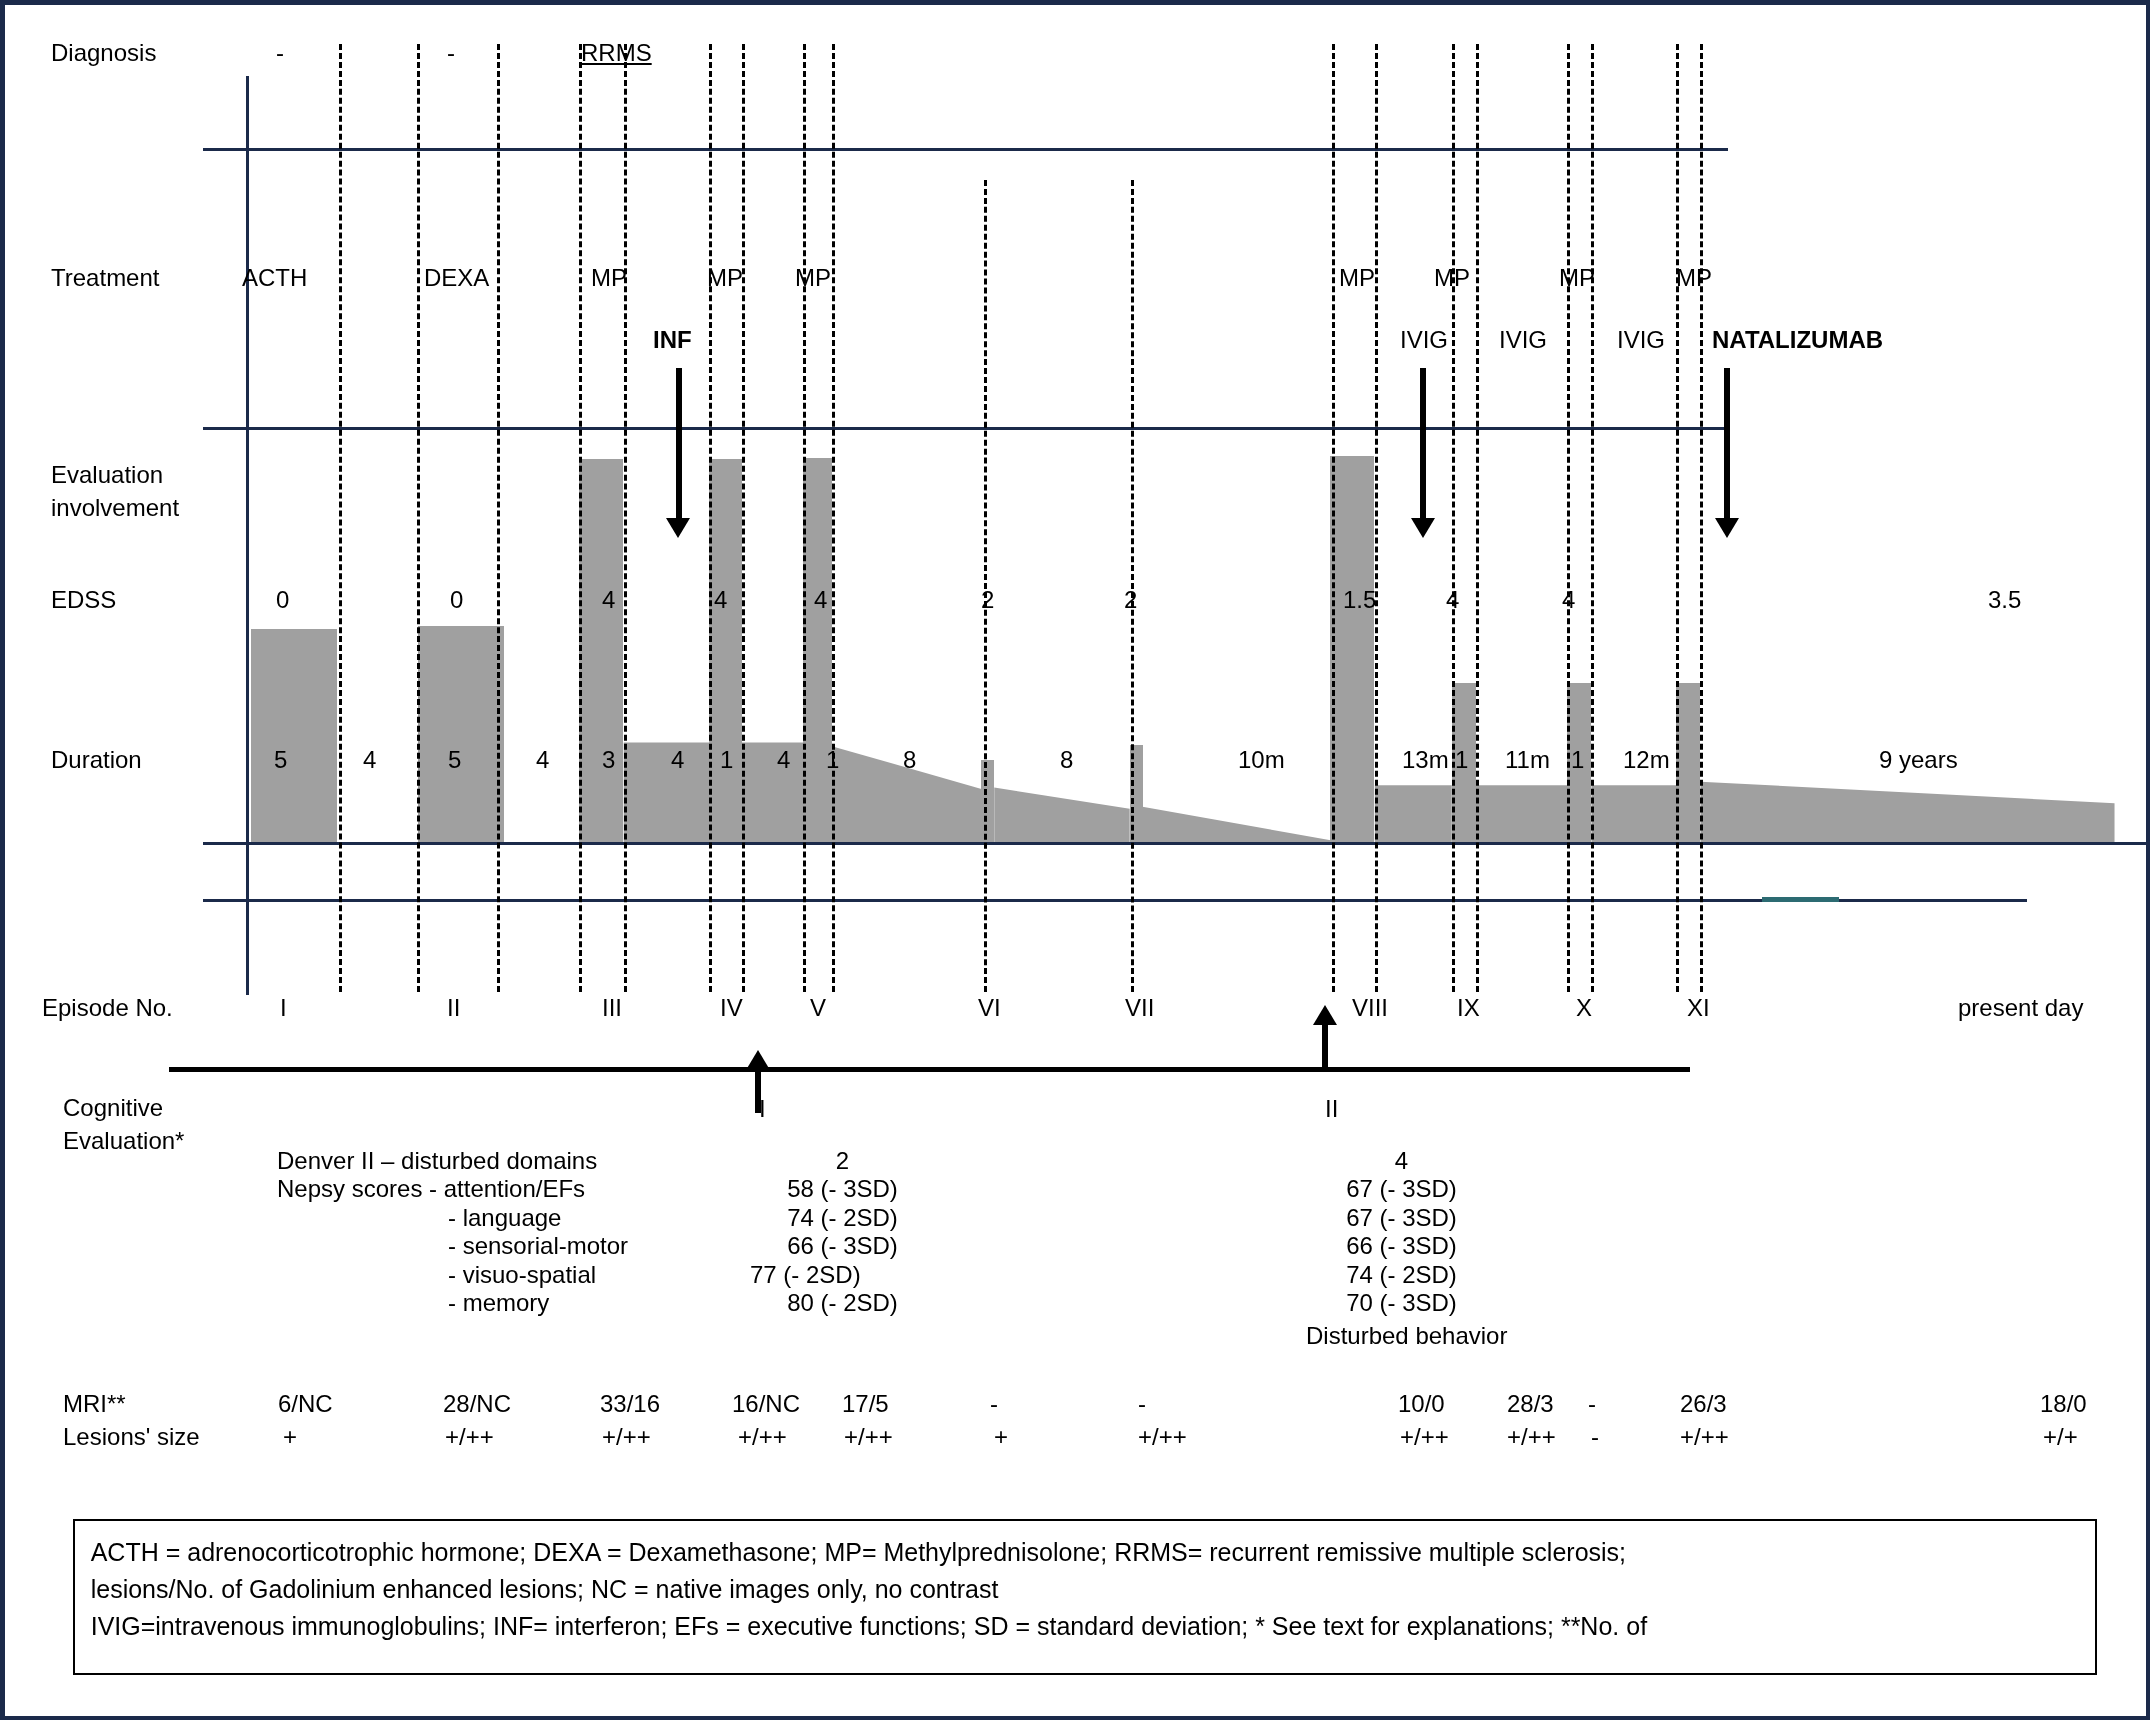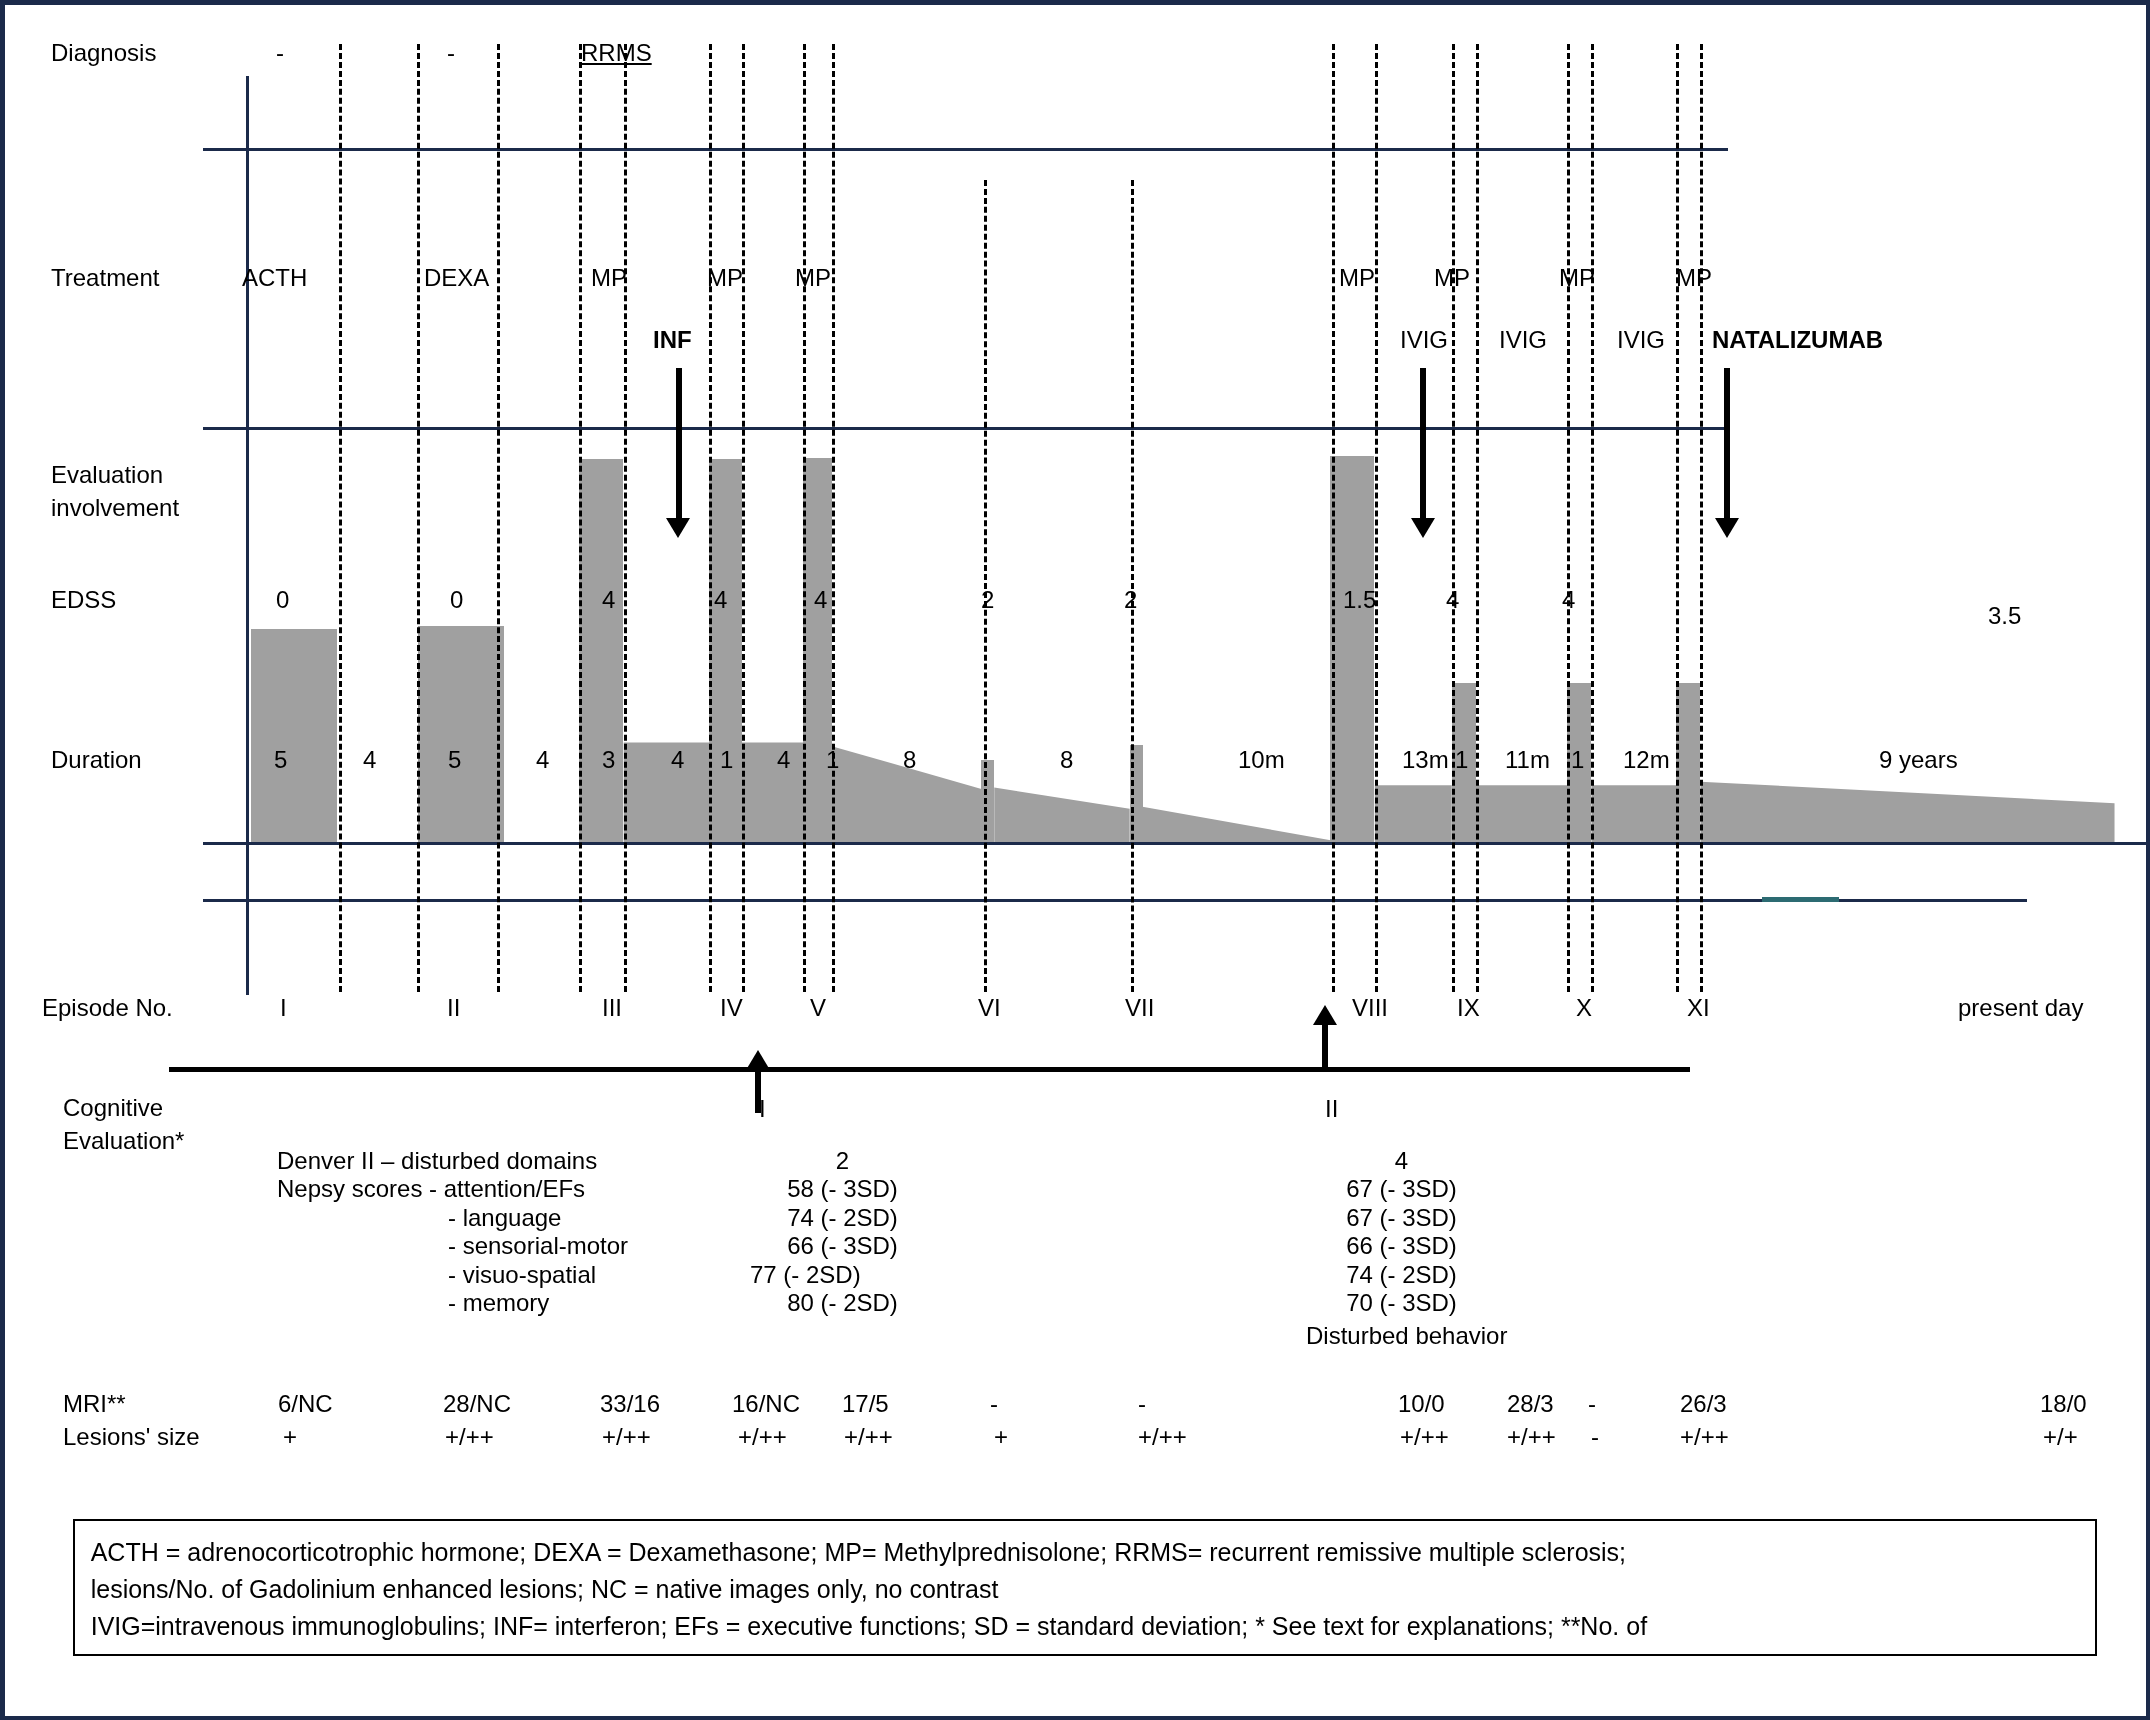--- a/index.html
+++ b/index.html
@@ -194,21 +194,21 @@
       <div class="abs lbl" style="left: 271px; top: 581px;">0</div>
       <div class="abs lbl" style="left: 445px; top: 581px;">0</div>
       <div class="abs lbl" style="left: 597px; top: 581px;">4</div>
       <div class="abs lbl" style="left: 709px; top: 581px;">4</div>
       <div class="abs lbl" style="left: 809px; top: 581px;">4</div>
       <div class="abs lbl" style="left: 976px; top: 581px;">2</div>
       <div class="abs lbl" style="left: 1119px; top: 581px;">2</div>
       <div class="abs lbl" style="left: 1338px; top: 581px;">1.5</div>
       <div class="abs lbl" style="left: 1441px; top: 581px;">4</div>
       <div class="abs lbl" style="left: 1557px; top: 581px;">4</div>
-      <div class="abs lbl" style="left: 1983px; top: 597px;">3.5</div>
+      <div class="abs lbl" style="left: 1983px; top: 581px;">3.5</div>
     </div>
 
   <div id="duration-values">
       <div class="abs lbl" style="left: 269px; top: 741px;">5</div>
       <div class="abs lbl" style="left: 358px; top: 741px;">4</div>
       <div class="abs lbl" style="left: 443px; top: 741px;">5</div>
       <div class="abs lbl" style="left: 531px; top: 741px;">4</div>
       <div class="abs lbl" style="left: 597px; top: 741px;">3</div>
       <div class="abs lbl" style="left: 666px; top: 741px;">4</div>
       <div class="abs lbl" style="left: 715px; top: 741px;">1</div>
@@ -294,20 +294,20 @@
       <div class="abs lbl" style="left: 839px; top: 1418px;">+/++</div>
       <div class="abs lbl" style="left: 989px; top: 1418px;">+</div>
       <div class="abs lbl" style="left: 1133px; top: 1418px;">+/++</div>
       <div class="abs lbl" style="left: 1395px; top: 1418px;">+/++</div>
       <div class="abs lbl" style="left: 1502px; top: 1418px;">+/++</div>
       <div class="abs lbl" style="left: 1586px; top: 1418px;">-</div>
       <div class="abs lbl" style="left: 1675px; top: 1418px;">+/++</div>
       <div class="abs lbl" style="left: 2038px; top: 1418px;">+/+</div>
     </div>
 
-  <div class="legend-box" style="left:68px; top:1514px; width:2024px; height:137px;">
+  <div class="legend-box" style="left:68px; top:1514px; width:2024px; height:156px;">
     <div class="legend-line">ACTH = adrenocorticotrophic hormone; DEXA = Dexamethasone; MP= Methylprednisolone;  RRMS= recurrent remissive multiple sclerosis;</div>
     <div class="legend-line">lesions/No. of Gadolinium enhanced lesions; NC = native images only, no contrast</div>
     <div class="legend-line">IVIG=intravenous  immunoglobulins; INF= interferon; EFs = executive functions; SD = standard deviation; * See text for explanations; **No. of</div>
   </div>
 
 </div>
 
 
 </body></html>

